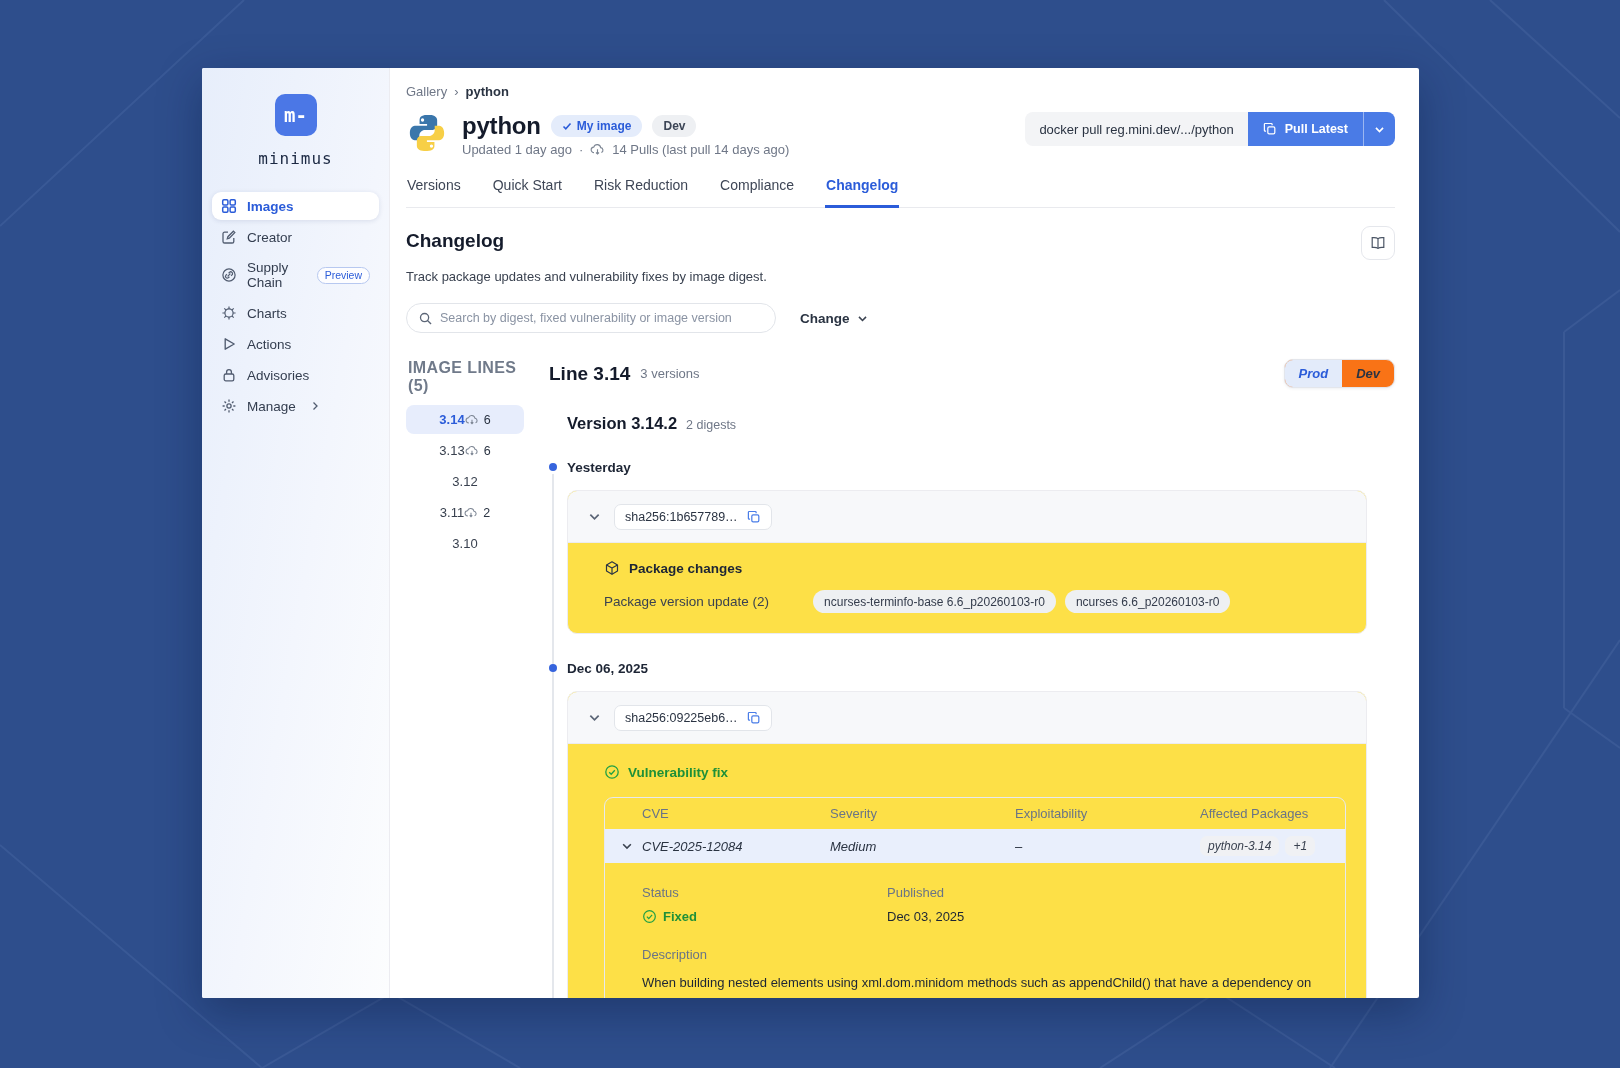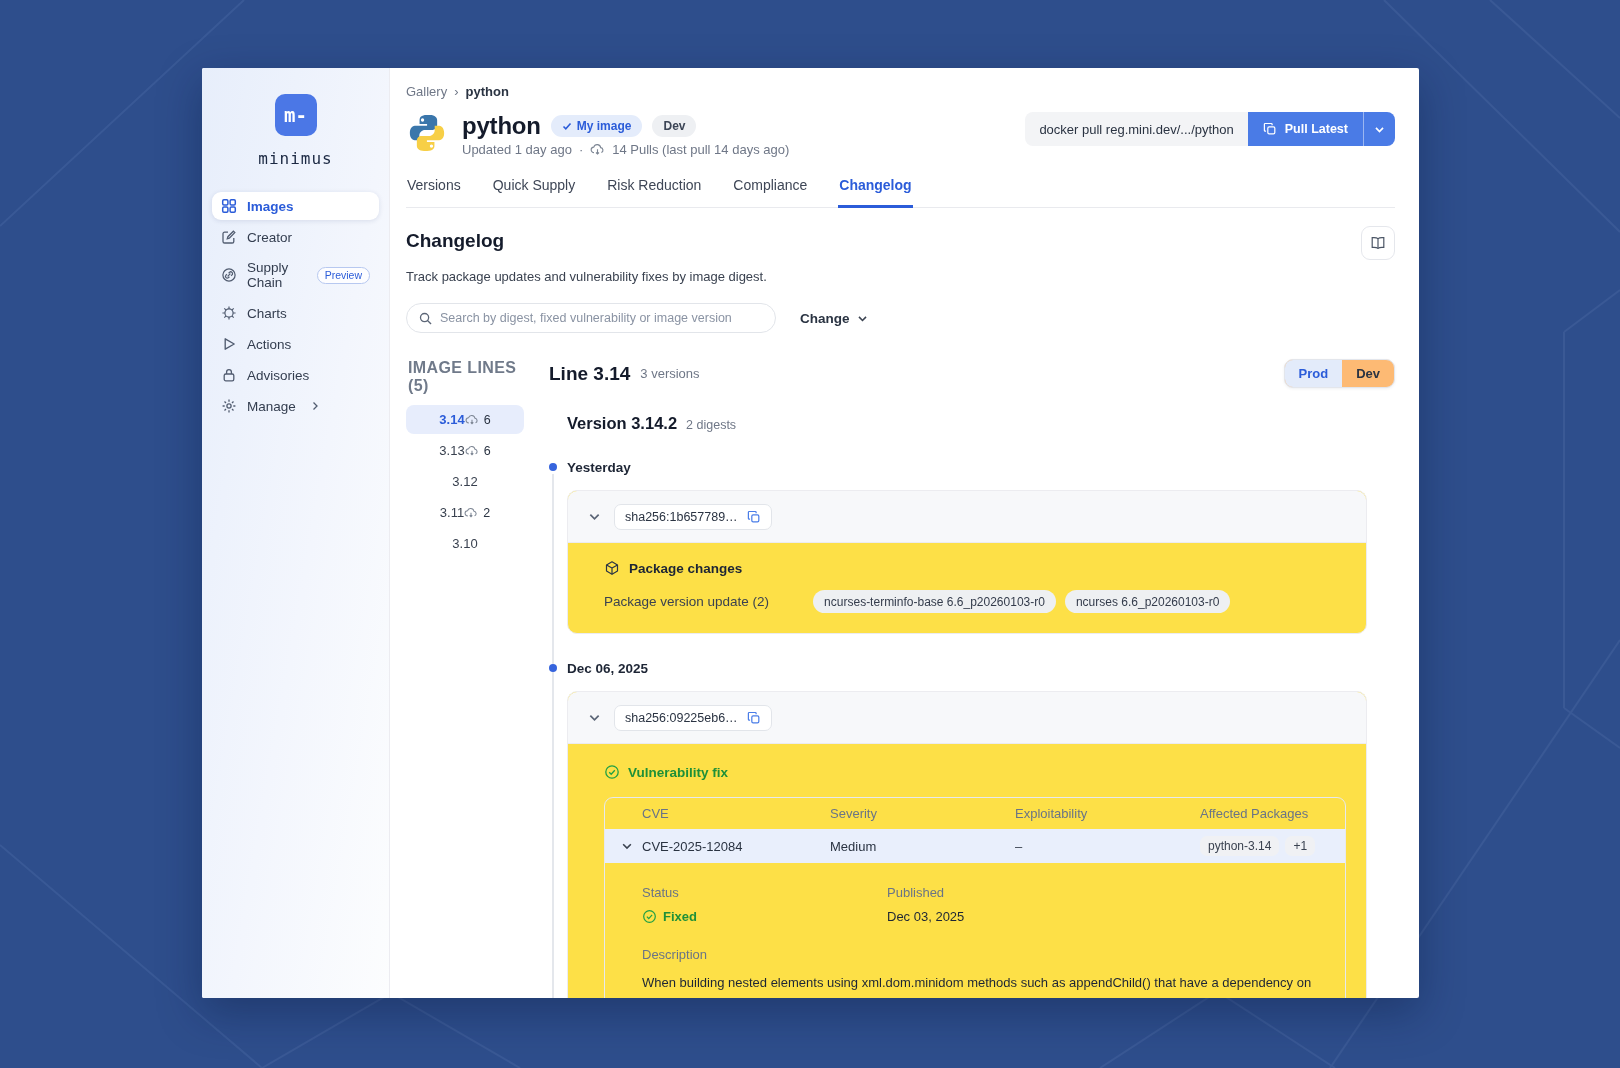--- a/index.html
+++ b/index.html
@@ -92,21 +92,21 @@
   .il-item { display:flex; align-items:center; justify-content:center; padding:7px 10px;
     border-radius:8px; font-size:13px; color:#39414f; cursor:pointer; }
   .il-item.active { background:#e7edfc; color:#2b5cd9; font-weight:bold; }
   .il-pulls { display:flex; align-items:center; gap:5px; color:#2a3342; font-size:12.5px; font-weight:normal; }
 
   .line-panel { flex:1; min-width:0; }
   .line-head { display:flex; align-items:center; }
   .line-title { font-size:19px; font-weight:bold; color:#141b2b; }
   .line-sub { margin-left:10px; font-size:13px; color:#6f7787; }
   .env-toggle { margin-left:auto; display:flex; border:1px solid #e3e6ec; border-radius:9px;
-    overflow:hidden; background:#fdba74; box-shadow:0 1px 3px rgba(20,40,90,.07); }
+    overflow:hidden; background:#f97316; box-shadow:0 1px 3px rgba(20,40,90,.07);font-style:italic; }
   .env-opt { padding:6px 14px; font-size:13px; font-weight:bold; color:#2a3342; cursor:pointer; }
   .env-opt.selected { background:#e3ebfa; color:#2b5cd9; }
 
   .timeline { position:relative; padding-left:18px; margin-top:26px; }
   .timeline-line { position:absolute; left:3.2px; top:60px; width:1.5px; height:880px; background:#e4e7ec; }
   .version-head { display:flex; align-items:baseline; }
   .version-title { font-size:16.5px; font-weight:bold; color:#141b2b; }
   .version-sub { margin-left:9px; font-size:12.5px; color:#6f7787; }
 
   .t-group { margin-top:27px; }
@@ -126,21 +126,21 @@
   .pkg-label { flex:none; }
   .chip-list { display:flex; gap:9px; margin-left:44px; }
   .chip { background:#eef0f2; border-radius:999px; padding:4.5px 11px; font-size:12px; color:#343c4c; white-space:nowrap; }
 
   .vuln-head { display:flex; align-items:center; gap:8px; font-size:13.5px; font-weight:bold; color:#1f9038; margin-top:3px; }
 
   .cve-table { margin-top:17px; border:1px solid #e7e9ee; border-radius:9px; overflow:hidden; }
   .cve-grid { display:grid; grid-template-columns:21px 188px 185px 185px 1fr; align-items:center;
     padding:0 16px; }
   .cve-thead { height:31px; font-size:13px; color:#6a7486; }
-  .cve-row { height:34px; background:#e9effc; font-size:13px; color:#2a3342; cursor:pointer; }
+  .cve-row { height:34px; background:#e9effc; font-size:13px; color:#2a3342; cursor:pointer;font-style:italic; }
   .cve-row .cell-pkgs { display:flex; gap:6px; align-items:center; }
   .mini-chip { background:#f0f1f4; border-radius:7px; padding:3px 8px; font-size:12px; color:#3a4250; white-space:nowrap; }
   .cell-exploit { color:#3a4250; }
 
   .cve-detail { padding:22px 16px 26px 37px; }
   .detail-grid { display:grid; grid-template-columns:245px 1fr; }
   .dlabel { font-size:13px; color:#6a7486; }
   .dvalue { margin-top:9px; font-size:13px; color:#1d2535; }
   .status-fixed { display:flex; align-items:center; gap:6px; color:#1f9038; font-weight:bold; }
   .desc-label { margin-top:23px; }
@@ -297,21 +297,21 @@
           <div class="pull-caret">
             <svg width="11" height="11" viewBox="0 0 10 10" fill="none" stroke="#fff" stroke-width="1.5">
                 <path d="M1.8 3.5L5 6.8l3.2-3.3"></path>
               </svg>
           </div>
         </div>
       </div>
 
       <nav class="tabs">
         <div class="tab">Versions</div>
-        <div class="tab">Quick Supply</div>
+        <div class="tab">Quick Start</div>
         <div class="tab">Risk Reduction</div>
         <div class="tab">Compliance</div>
         <div class="tab active">Changelog</div>
       </nav>
     </div>
 
     <div class="content">
       <div class="content-head">
         <div class="section-title">Changelog</div>
         <div class="book-btn">

